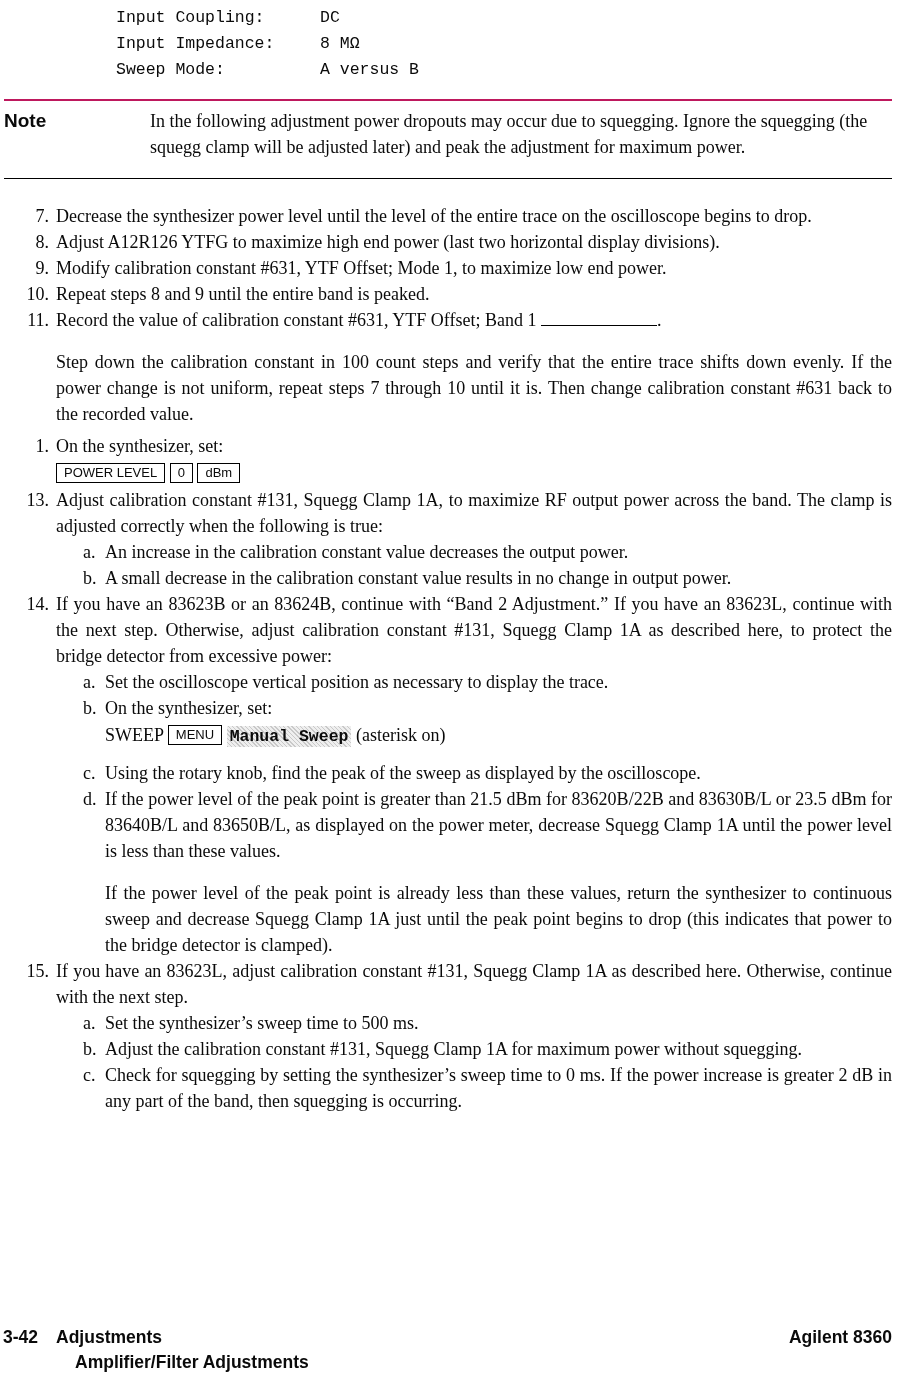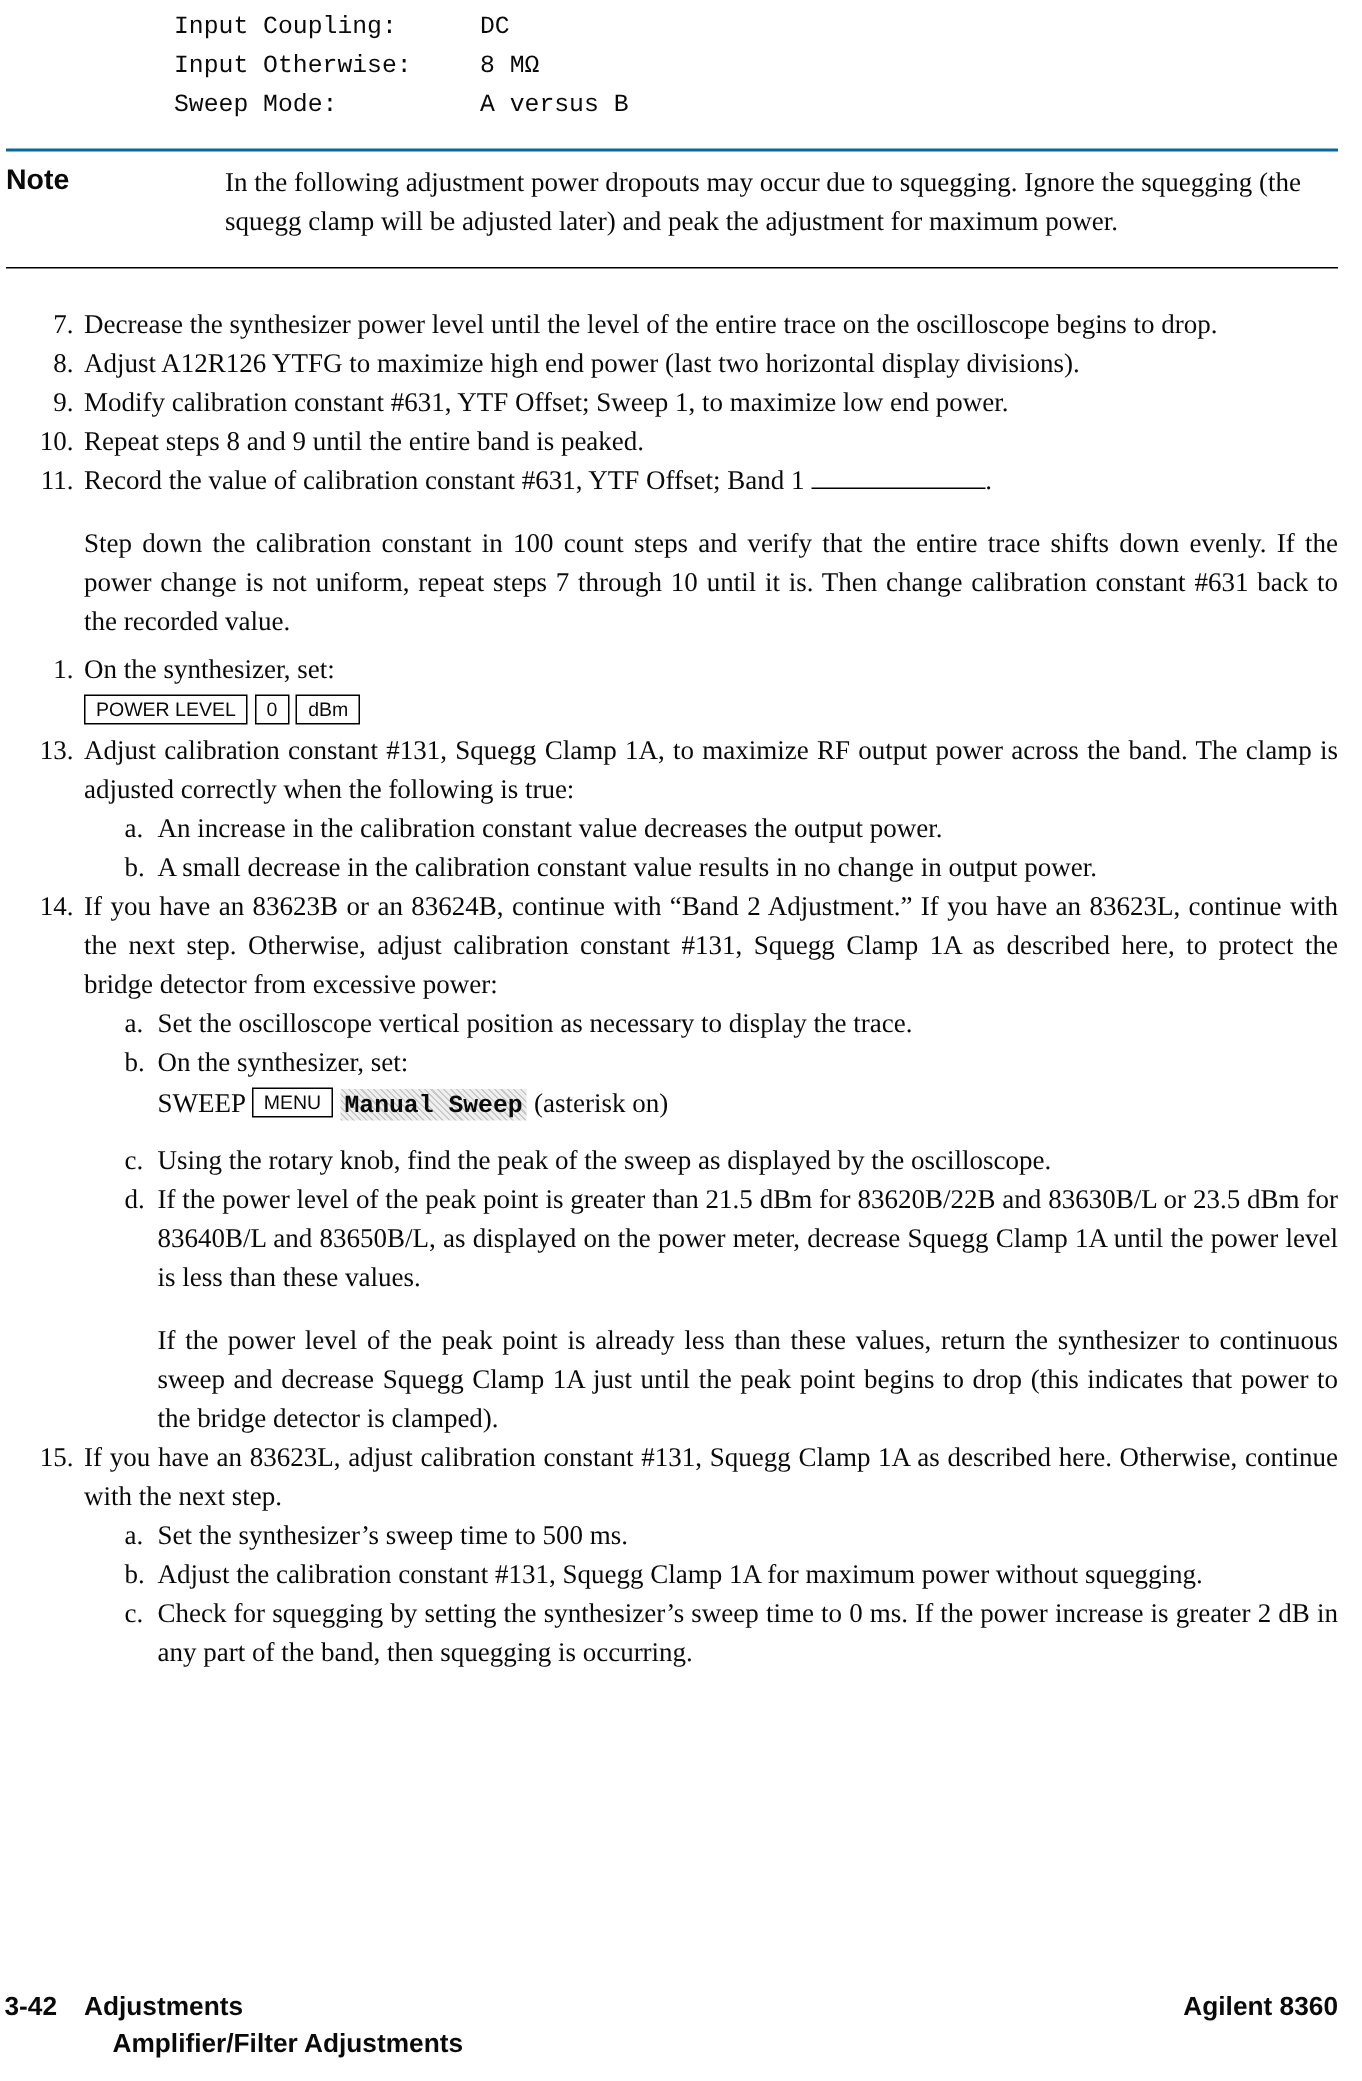--- a/index.html
+++ b/index.html
@@ -10,21 +10,21 @@
     font-family: "Liberation Serif", "DejaVu Serif", serif;
     font-size: 18px; line-height: 26px;
     padding: 5px 16px 0 4px;
   }
   .mono { font-family: "Liberation Mono", "DejaVu Sans Mono", monospace; }
   .settings { margin-left: 112px; font-size: 16.5px; line-height: 26px; }
   .settings .lbl { display: inline-block; width: 204px; }
   .intro { margin: 13px 0 0 43px; text-align: justify; }
   .note {
     margin-top: 16px;
-    border-top: 2px solid #0369a1; border-bottom: 1.5px solid #000;
+    border-top: 2px solid #be185d; border-bottom: 1.5px solid #000;
     padding: 7px 0 18px; display: flex;
   }
   .note-label { flex: 0 0 146px; font-family: "Liberation Sans", sans-serif; font-weight: bold; font-size: 19px; line-height: 26px; }
   .note-text { width: 742px; }
   .steps { margin-top: 24px; }
   .step { display: flex; }
   .num { flex: 0 0 45px; text-align: right; }
   .t { flex: 1; padding-left: 7px; text-align: justify; }
   .substep { display: flex; }
   .sn { flex: 0 0 22px; margin-left: 27px; }
@@ -56,21 +56,21 @@
 </head>
 <body>
 
 <div class="page">
 
   <div class="settings mono">
     <div>
       <span class="lbl">Input Coupling:</span><span>DC</span>
     </div>
     <div>
-      <span class="lbl">Input Otherwise:</span><span>8 MΩ</span>
+      <span class="lbl">Input Impedance:</span><span>8 MΩ</span>
     </div>
     <div>
       <span class="lbl">Sweep Mode:</span><span>A versus B</span>
     </div>
   </div>
 
 
   <div class="note">
     <div class="note-label">Note</div>
     <div class="note-text">In the following adjustment power dropouts may occur due to squegging. Ignore the squegging (the squegg clamp will be adjusted later) and peak the adjustment for maximum power.</div>
@@ -83,21 +83,21 @@
       <div class="t">Decrease the synthesizer power level until the level of the entire trace on the oscilloscope begins to drop.</div>
     </div>
 
     <div class="step">
       <span class="num">8.</span>
       <div class="t">Adjust A12R126 YTFG to maximize high end power (last two horizontal display divisions).</div>
     </div>
 
     <div class="step">
       <span class="num">9.</span>
-      <div class="t">Modify calibration constant #631, YTF Offset; Sweep 1, to maximize low end power.</div>
+      <div class="t">Modify calibration constant #631, YTF Offset; Mode 1, to maximize low end power.</div>
     </div>
 
     <div class="step">
       <span class="num">10.</span>
       <div class="t">Repeat steps 8 and 9 until the entire band is peaked.</div>
     </div>
 
     <div class="step">
       <span class="num">11.</span>
       <div class="t">

